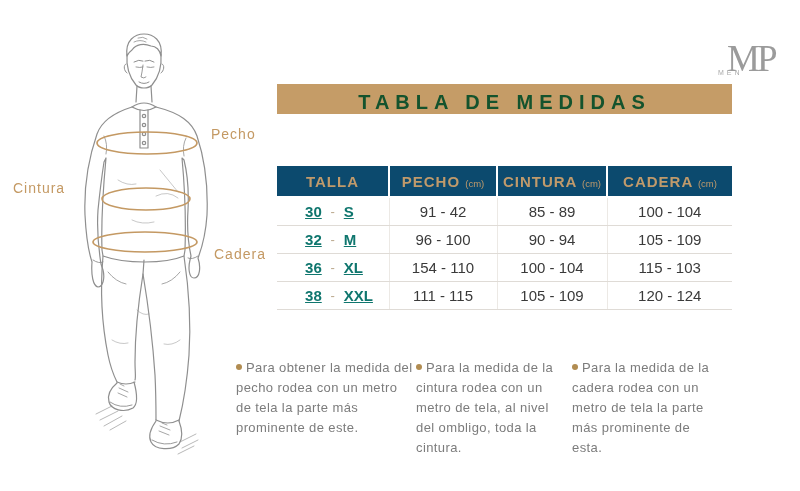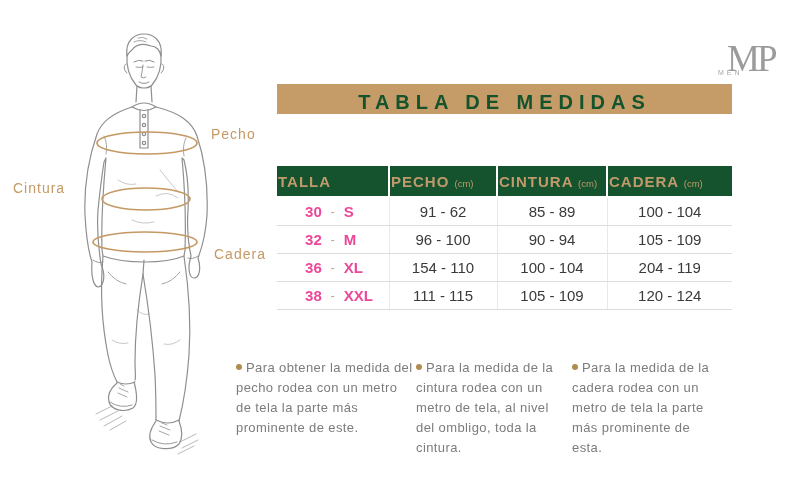--- a/index.html
+++ b/index.html
@@ -36,33 +36,33 @@
     color:#2e2e2e;font-size:18px;letter-spacing:2.5px;
   }
   
   .size-table{
     position:absolute;left:277px;top:166px;width:455px;border-collapse:collapse;
     table-layout:fixed;
   }
   .size-table col.c1{width:112px}.size-table col.c2{width:108px}
   .size-table col.c3{width:110px}.size-table col.c4{width:125px}
   .size-table th{
-    background:#14532d;color:#C09A6B;font-size:15px;font-weight:bold;letter-spacing:1px;
+    background:#0c4a6e;color:#C09A6B;font-size:15px;font-weight:bold;letter-spacing:1px;
     height:28px;border-right:2px solid #ffffff;border-bottom:2px solid #ffffff;
-    text-align:left;vertical-align:middle;
+    text-align:center;vertical-align:middle;
   }
   .size-table th:last-child{border-right:none;}
   .size-table th .unit{font-size:9.5px;font-weight:normal;letter-spacing:0;}
   .size-table td{
     height:25px;font-size:15px;color:#3a3a3a;text-align:center;vertical-align:middle;
     border-bottom:1px solid #DFDBD6;border-right:1px solid #ECE9E5;
   }
   .size-table td:last-child{border-right:none;}
   .size-cell{display:flex;align-items:center;justify-content:center;gap:0;}
-  .size-num,.size-letter{font-weight:bold;color:#ec4899;}
+  .size-num,.size-letter{font-weight:bold;color:#0f766e;text-decoration:underline;}
   .size-num{width:34px;text-align:right;}
   .size-dash{color:#BBA88D;width:22px;text-align:center;font-size:13px;}
   .size-letter{width:34px;text-align:left;}
   
   .note{
     position:absolute;top:358px;color:#7c7c7c;font-size:13px;line-height:20px;
     letter-spacing:0.4px;
   }
   .note-1{left:236px;width:180px;}
   .note-2{left:416px;width:152px;}
@@ -199,21 +199,21 @@
     </thead>
     <tbody>
       <tr>
         <td>
           <span class="size-cell">
             <span class="size-num">30</span>
             <span class="size-dash">-</span>
             <span class="size-letter">S</span>
           </span>
         </td>
-        <td>91 - 62</td>
+        <td>91 - 42</td>
         <td>85 - 89</td>
         <td>100 - 104</td>
       </tr>
       <tr>
         <td>
           <span class="size-cell">
             <span class="size-num">32</span>
             <span class="size-dash">-</span>
             <span class="size-letter">M</span>
           </span>
@@ -225,21 +225,21 @@
       <tr>
         <td>
           <span class="size-cell">
             <span class="size-num">36</span>
             <span class="size-dash">-</span>
             <span class="size-letter">XL</span>
           </span>
         </td>
         <td>154 - 110</td>
         <td>100 - 104</td>
-        <td>204 - 119</td>
+        <td>115 - 103</td>
       </tr>
       <tr>
         <td>
           <span class="size-cell">
             <span class="size-num">38</span>
             <span class="size-dash">-</span>
             <span class="size-letter">XXL</span>
           </span>
         </td>
         <td>111 - 115</td>

